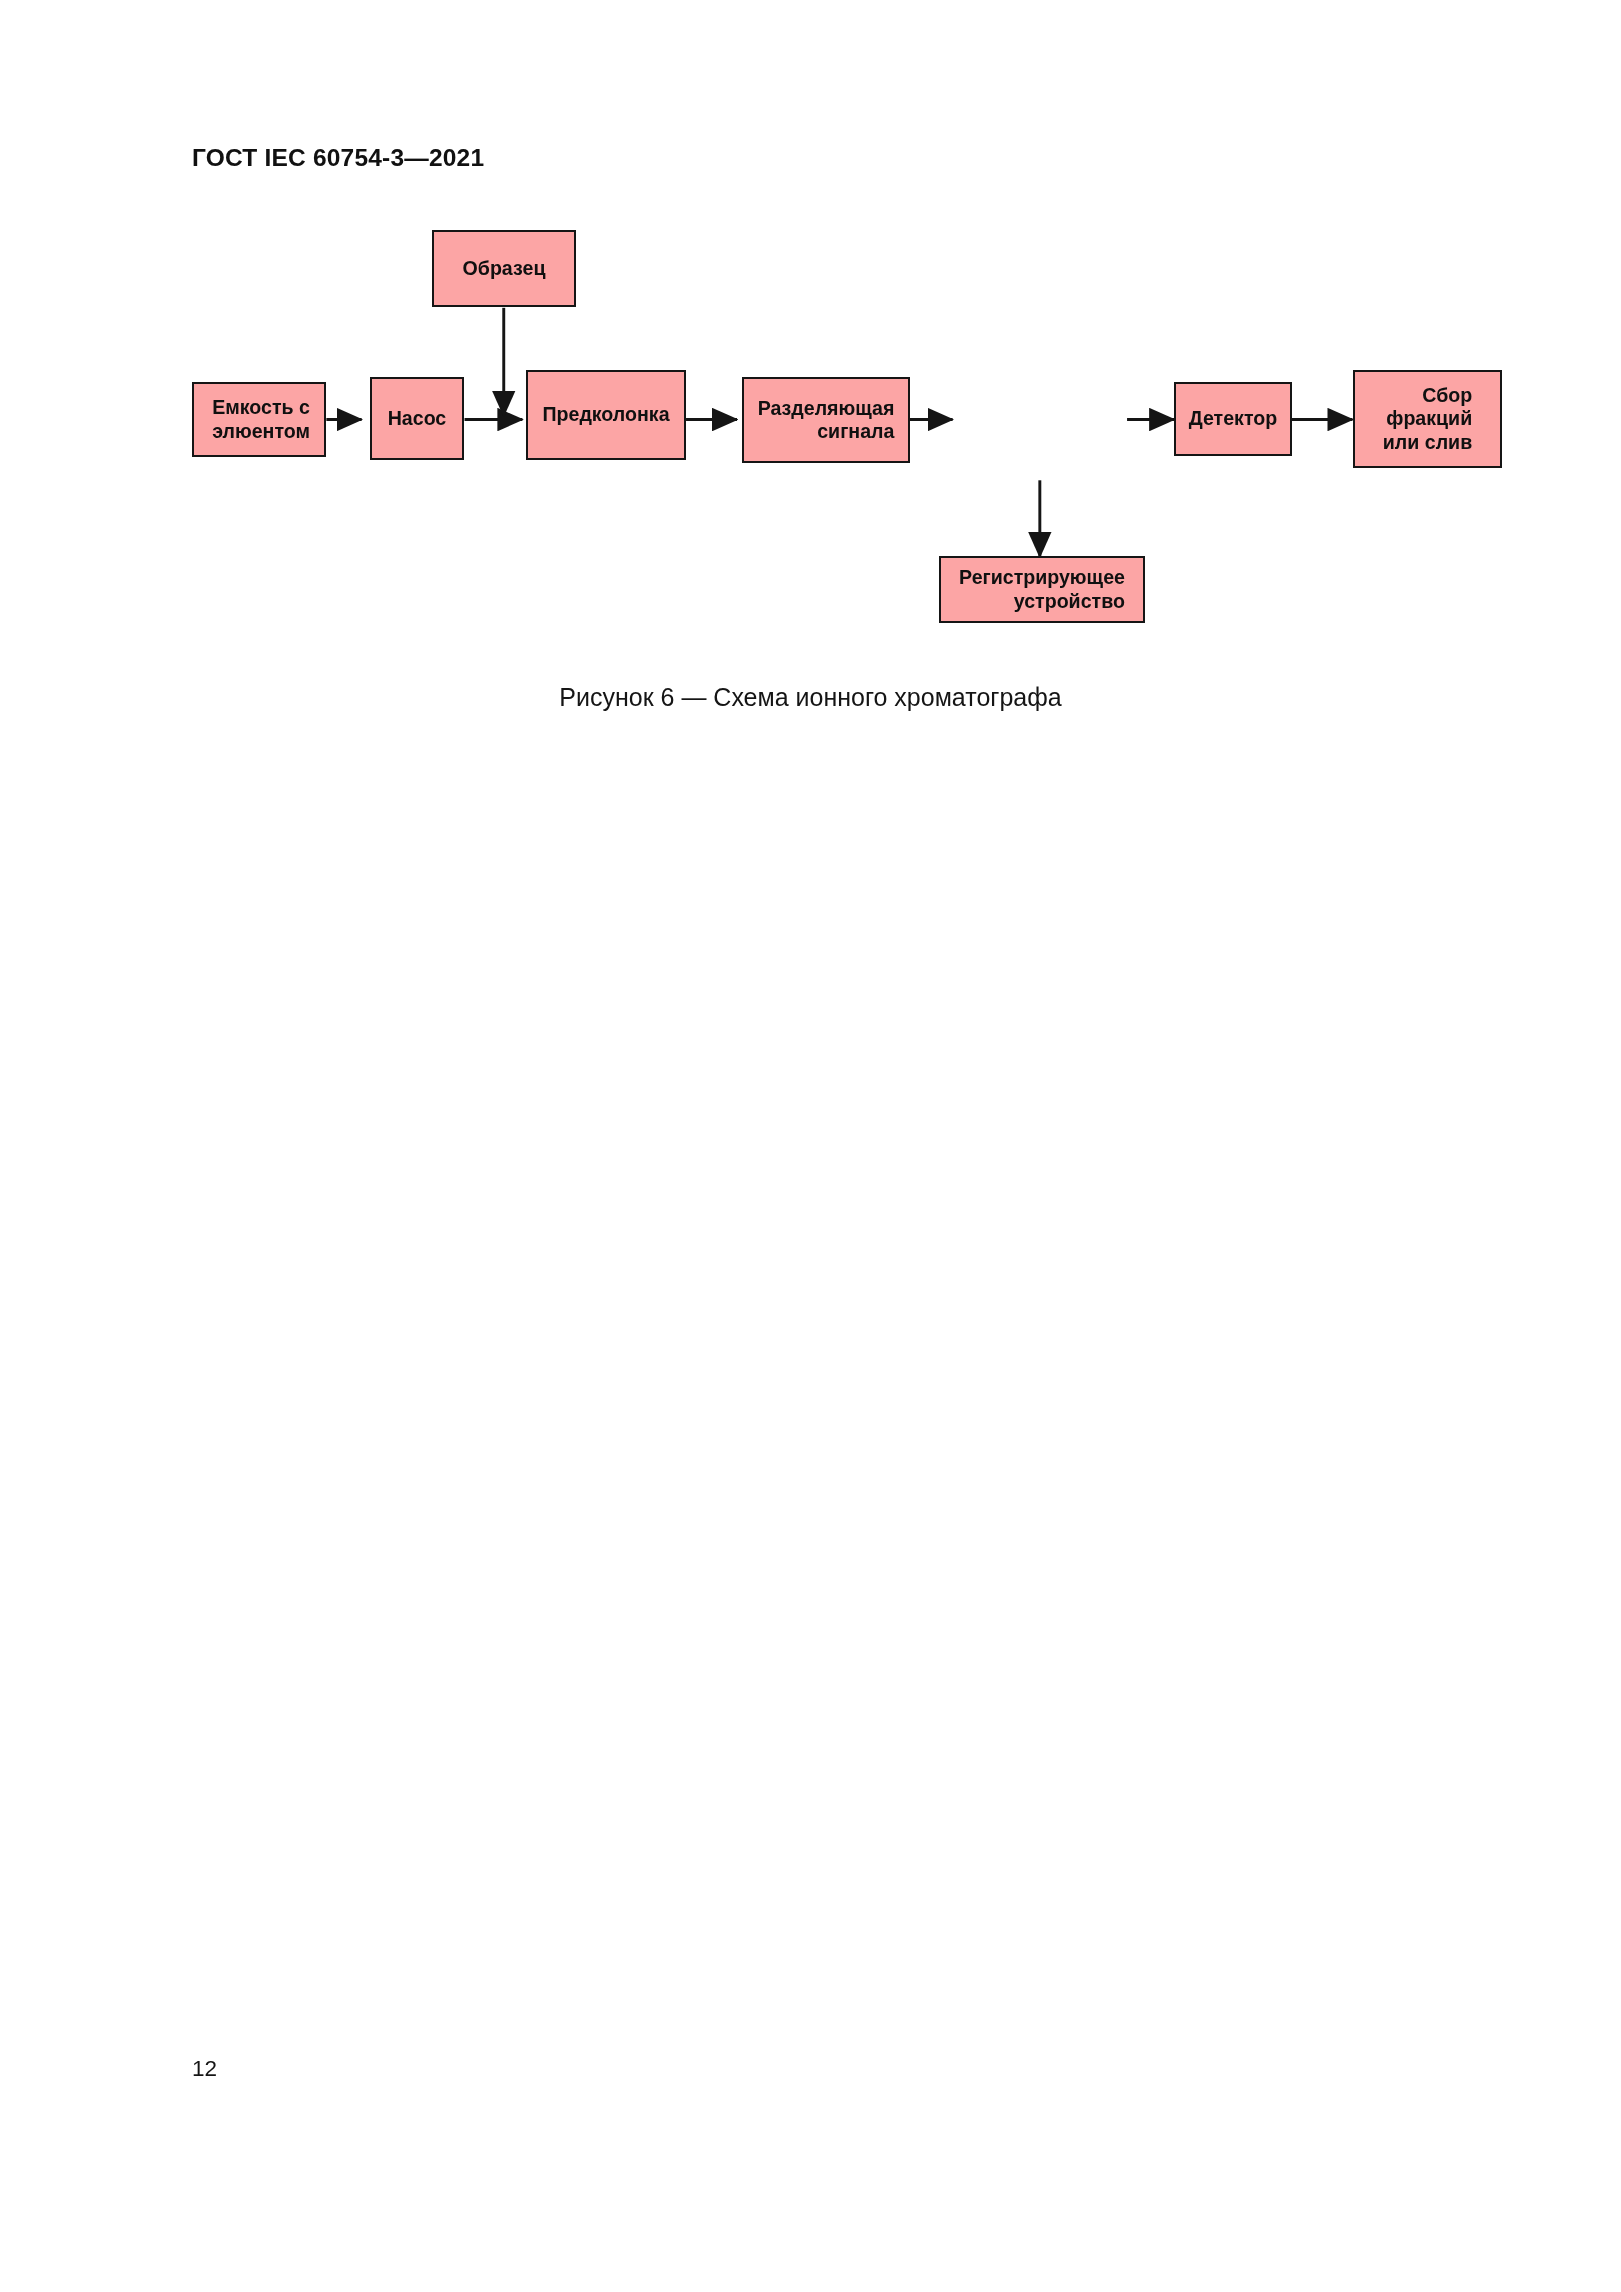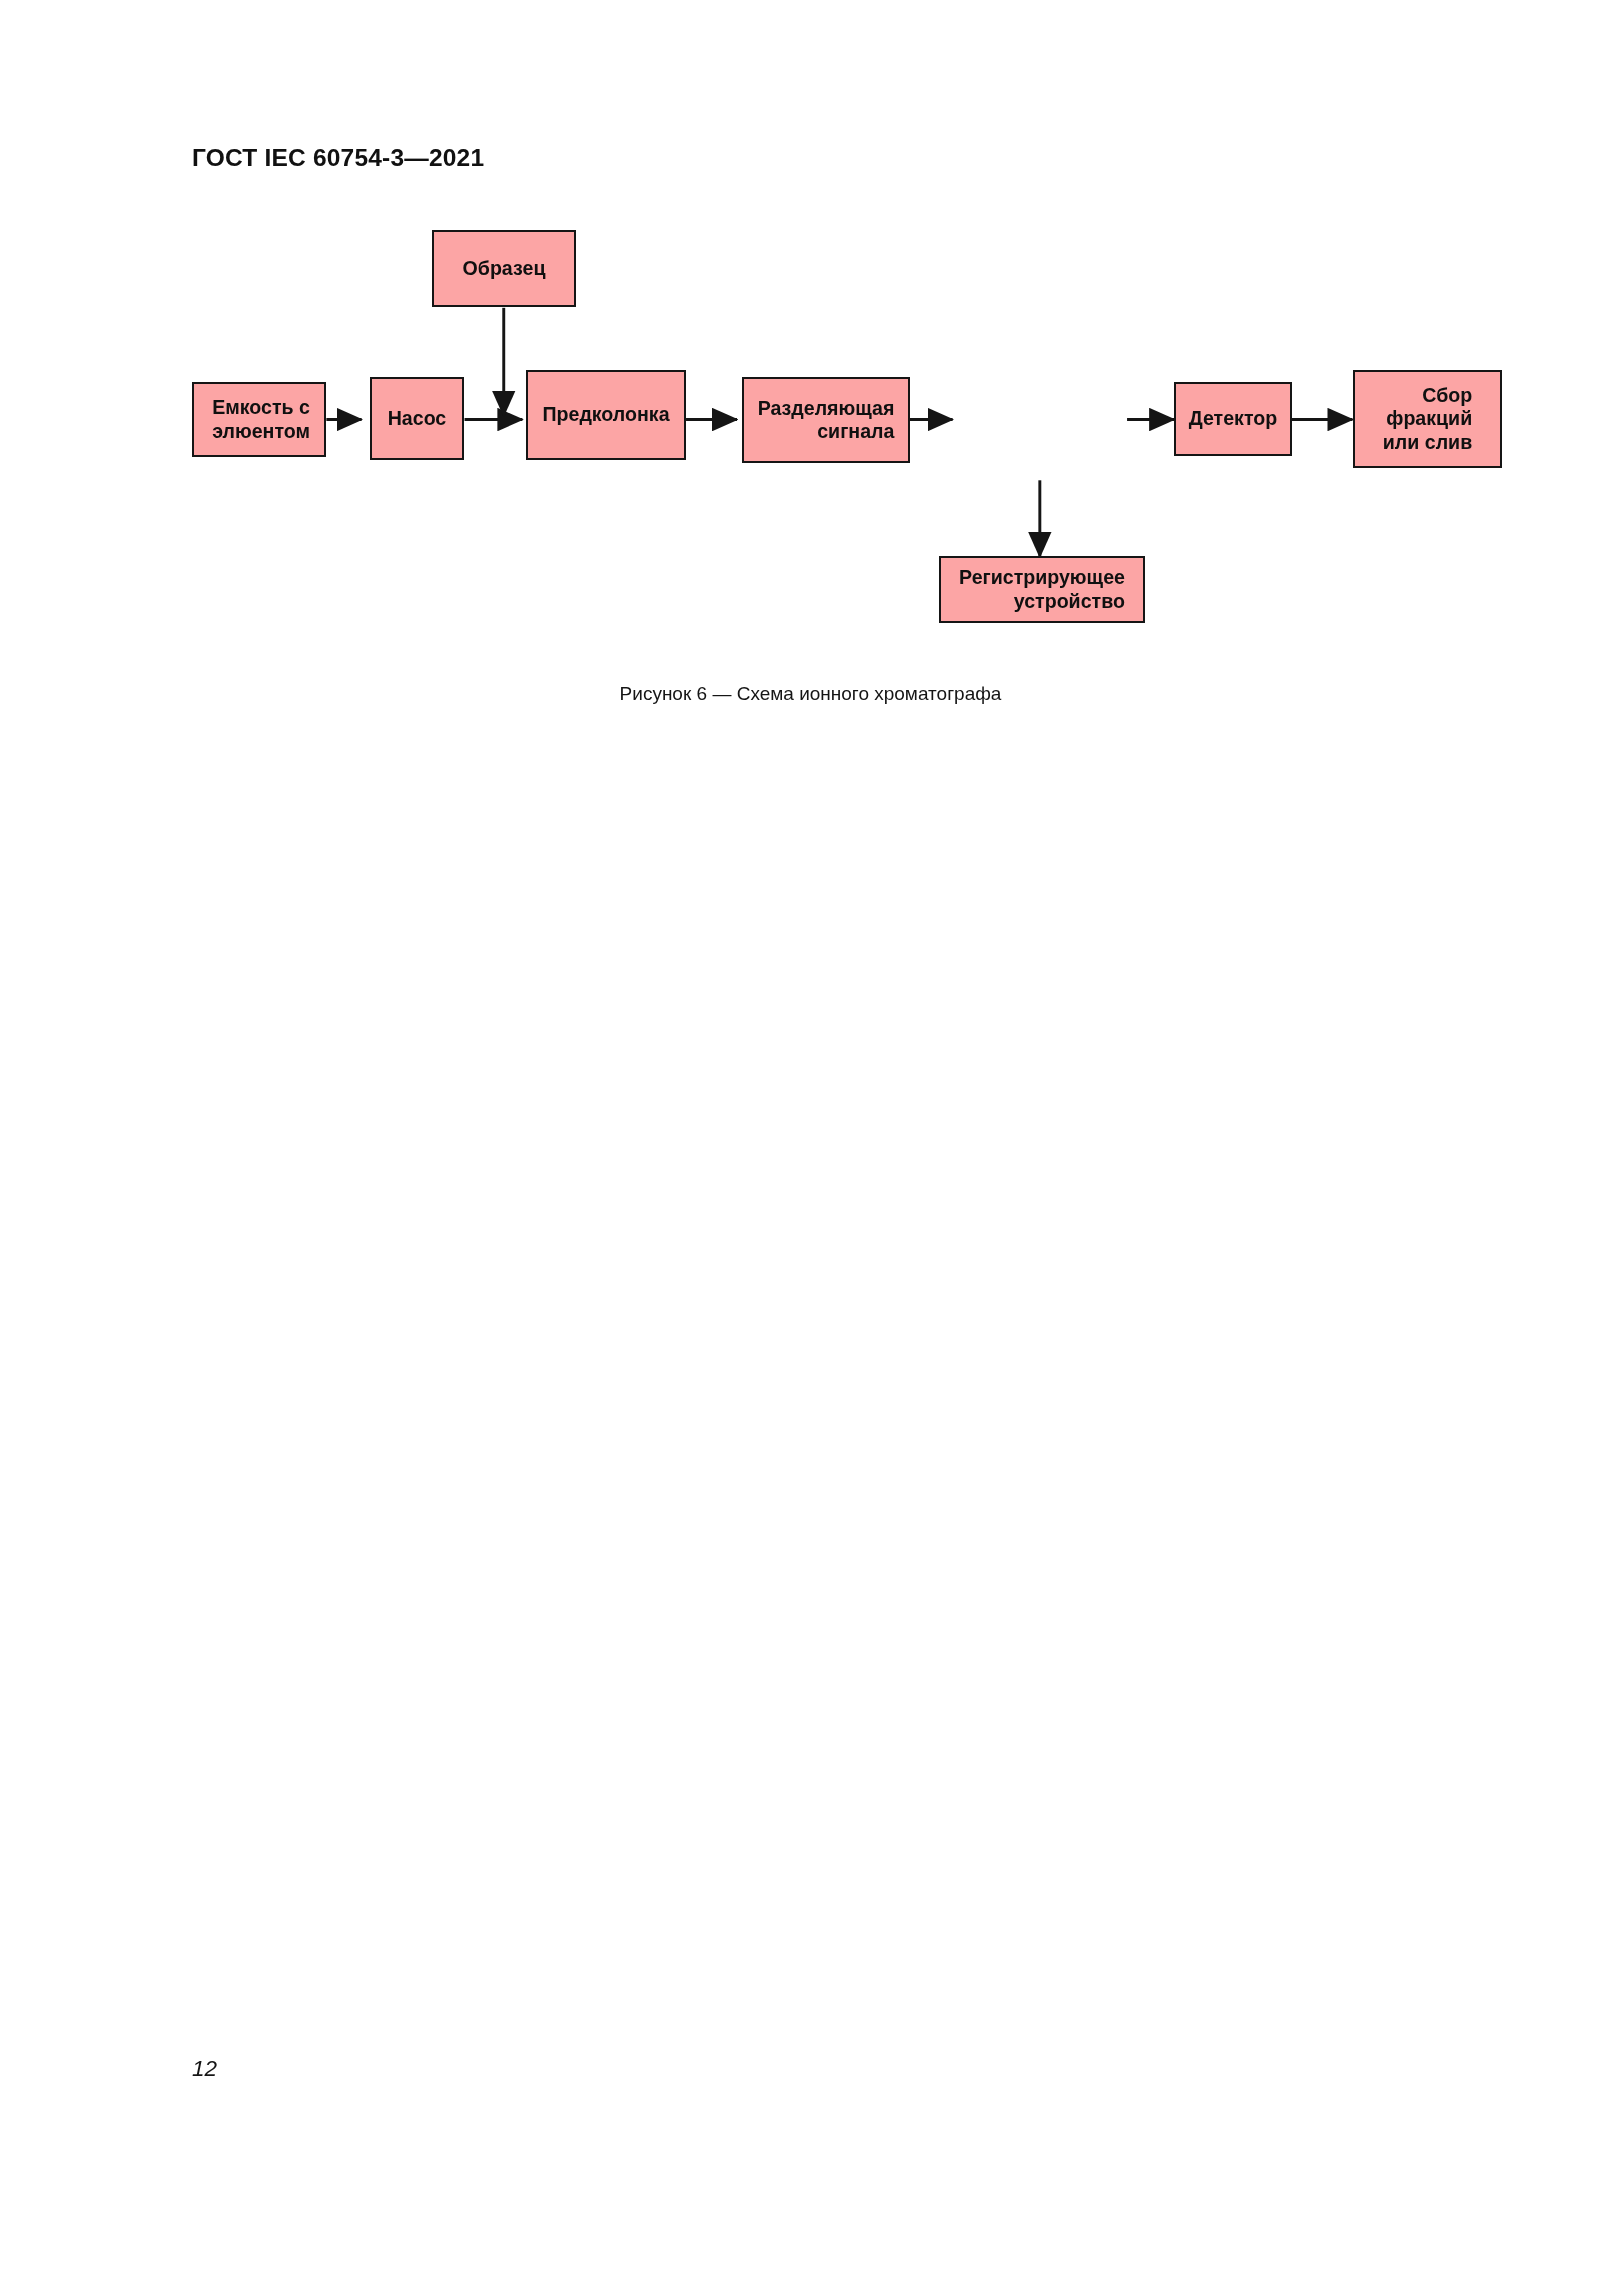--- a/index.html
+++ b/index.html
@@ -58,30 +58,29 @@
   .box-label {
     display: block;
     white-space: pre-line;
   }
   .caption {
     position: absolute;
     left: 0;
     top: 683px;
     width: 1621px;
     text-align: center;
-    font-size: 19px;
+    font-size: 25px;
     color: #151515;
   }
   .page-number {
     position: absolute;
     left: 192px;
     top: 2056px;
     font-size: 22.5px;
     color: #151515;
-    font-style: italic;
   }
 </style>
 </head>
 <body>
 
 <div class="page">
 
   <div class="page-header">ГОСТ IEC 60754-3—2021</div>
 
   <div class="figure-area">

